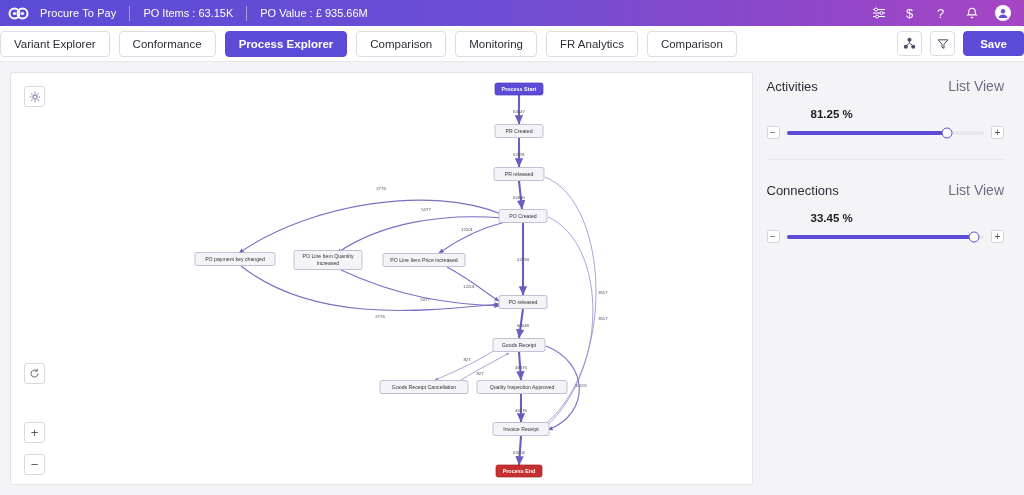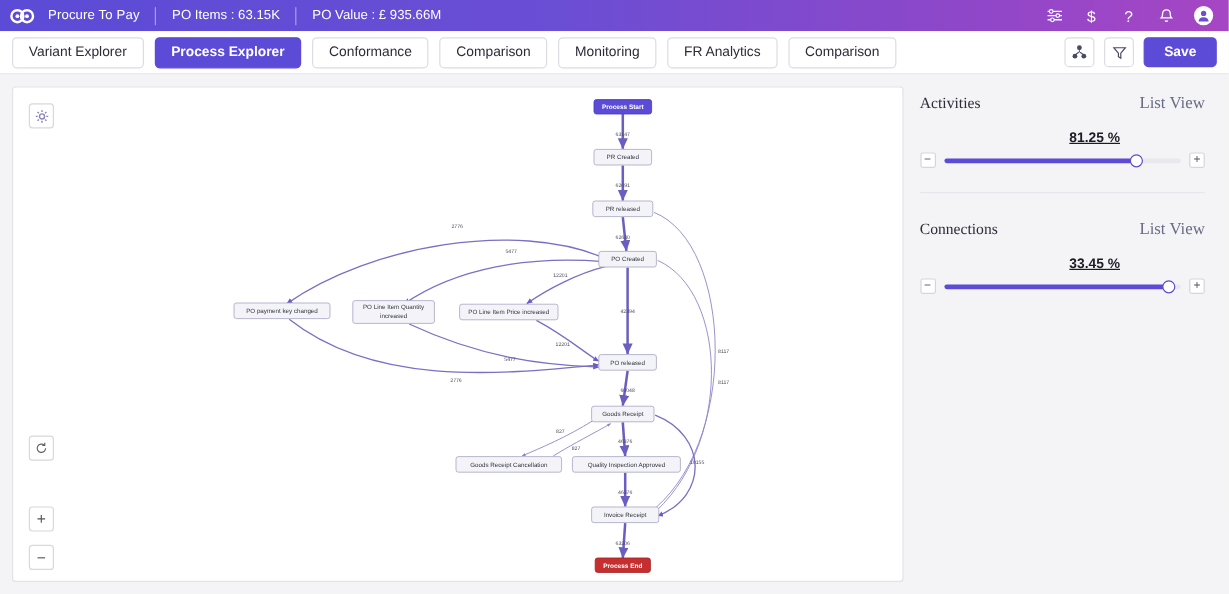--- a/index.html
+++ b/index.html
@@ -31,21 +31,21 @@
     justify-content: center; color: #fff; font-size: 13px; line-height: 1;
   }
   .avatar {
     width: 16px; height: 16px; border-radius: 50%; background: #fff;
     display: flex; align-items: center; justify-content: center;
   }
 
   
   .tabrow {
     height: 36px; width: 100%; background: #fff;
-    display: flex; align-items: center; padding: 0 10px;
+    display: flex; align-items: center; padding: 0 0;
     border-bottom: 1px solid #e6e6ec;
   }
   .tab {
     height: 26px; padding: 0 13px; margin-right: 9px;
     border: 1px solid #dcdce4; border-radius: 4px;
     background: #fff; color: #2c2c38; font-size: 11.5px;
     display: flex; align-items: center; justify-content: center;
     white-space: nowrap; cursor: pointer;
   }
   .tab.active { background: #5b4bd6; border-color: #5b4bd6; color: #fff; font-weight: bold; }
@@ -95,24 +95,24 @@
   .edge { fill: none; stroke: #7a6fc4; stroke-width: 1.1; }
   .edge.thick { stroke: #6a5fc0; stroke-width: 2.1; }
   .edge.thin { stroke: #8f86c9; stroke-width: .75; }
   .elbl {
     font-family: "Liberation Sans", sans-serif; font-size: 4.3px;
     fill: #4b4b5c; text-anchor: middle;
   }
 
   
   .panel { width: 254px; padding: 6px 0 0 4px; }
-  .p-head { display: flex; align-items: baseline; justify-content: space-between; padding-right: 10px; font-family: Liberation Serif, serif; }
+  .p-head { display: flex; align-items: baseline; justify-content: space-between; padding-right: 10px; }
   .p-title { font-size: 13px; color: #2d2d3a; }
   .p-link { font-size: 14px; color: #6b6b85; cursor: pointer; }
-  .p-val { text-align: center; font-size: 11.5px; font-weight: bold; color: #1c1c26; margin: 14px 0 6px 44px; text-decoration: underline; }
+  .p-val { text-align: left; font-size: 11.5px; font-weight: bold; color: #1c1c26; margin: 14px 0 6px 44px; }
   .sl-row { display: flex; align-items: center; gap: 7px; padding-right: 10px; }
   .sl-btn {
     width: 13px; height: 13px; border: 1px solid #d5d5de; border-radius: 2px;
     background: #fff; color: #555; font-size: 10px; line-height: 1;
     display: flex; align-items: center; justify-content: center; cursor: pointer;
   }
   .sl-track { position: relative; flex: 1; height: 4px; background: #e8e8ee; border-radius: 2px; cursor: pointer; }
   .sl-fill { position: absolute; left: 0; top: 0; height: 4px; background: #5b4bd6; border-radius: 2px; }
   .sl-knob {
     position: absolute; top: 50%; width: 11px; height: 11px; border-radius: 50%;
@@ -160,22 +160,22 @@
       <svg width="12" height="12" viewBox="0 0 12 12">
         <circle cx="6" cy="4.2" r="2.2" fill="#6a4ed4"></circle>
         <path d="M1.8 11c0-2.4 1.9-3.6 4.2-3.6S10.2 8.6 10.2 11z" fill="#6a4ed4"></path>
       </svg>
     </span>
   </span>
 </div>
 
 <div class="tabrow">
   <div class="tab">Variant Explorer</div>
+  <div class="tab">Conformance</div>
   <div class="tab active">Process Explorer</div>
-  <div class="tab">Conformance</div>
   <div class="tab">Comparison</div>
   <div class="tab">Monitoring</div>
   <div class="tab">FR Analytics</div>
   <div class="tab">Comparison</div>
   <div class="spacer"></div>
   <div class="iconbtn">
     <svg width="13" height="13" viewBox="0 0 13 13">
       <circle cx="6.5" cy="2.8" r="2" fill="#4a4a63"></circle>
       <circle cx="2.8" cy="9.8" r="2" fill="#4a4a63"></circle>
       <circle cx="10.2" cy="9.8" r="2" fill="#4a4a63"></circle>

